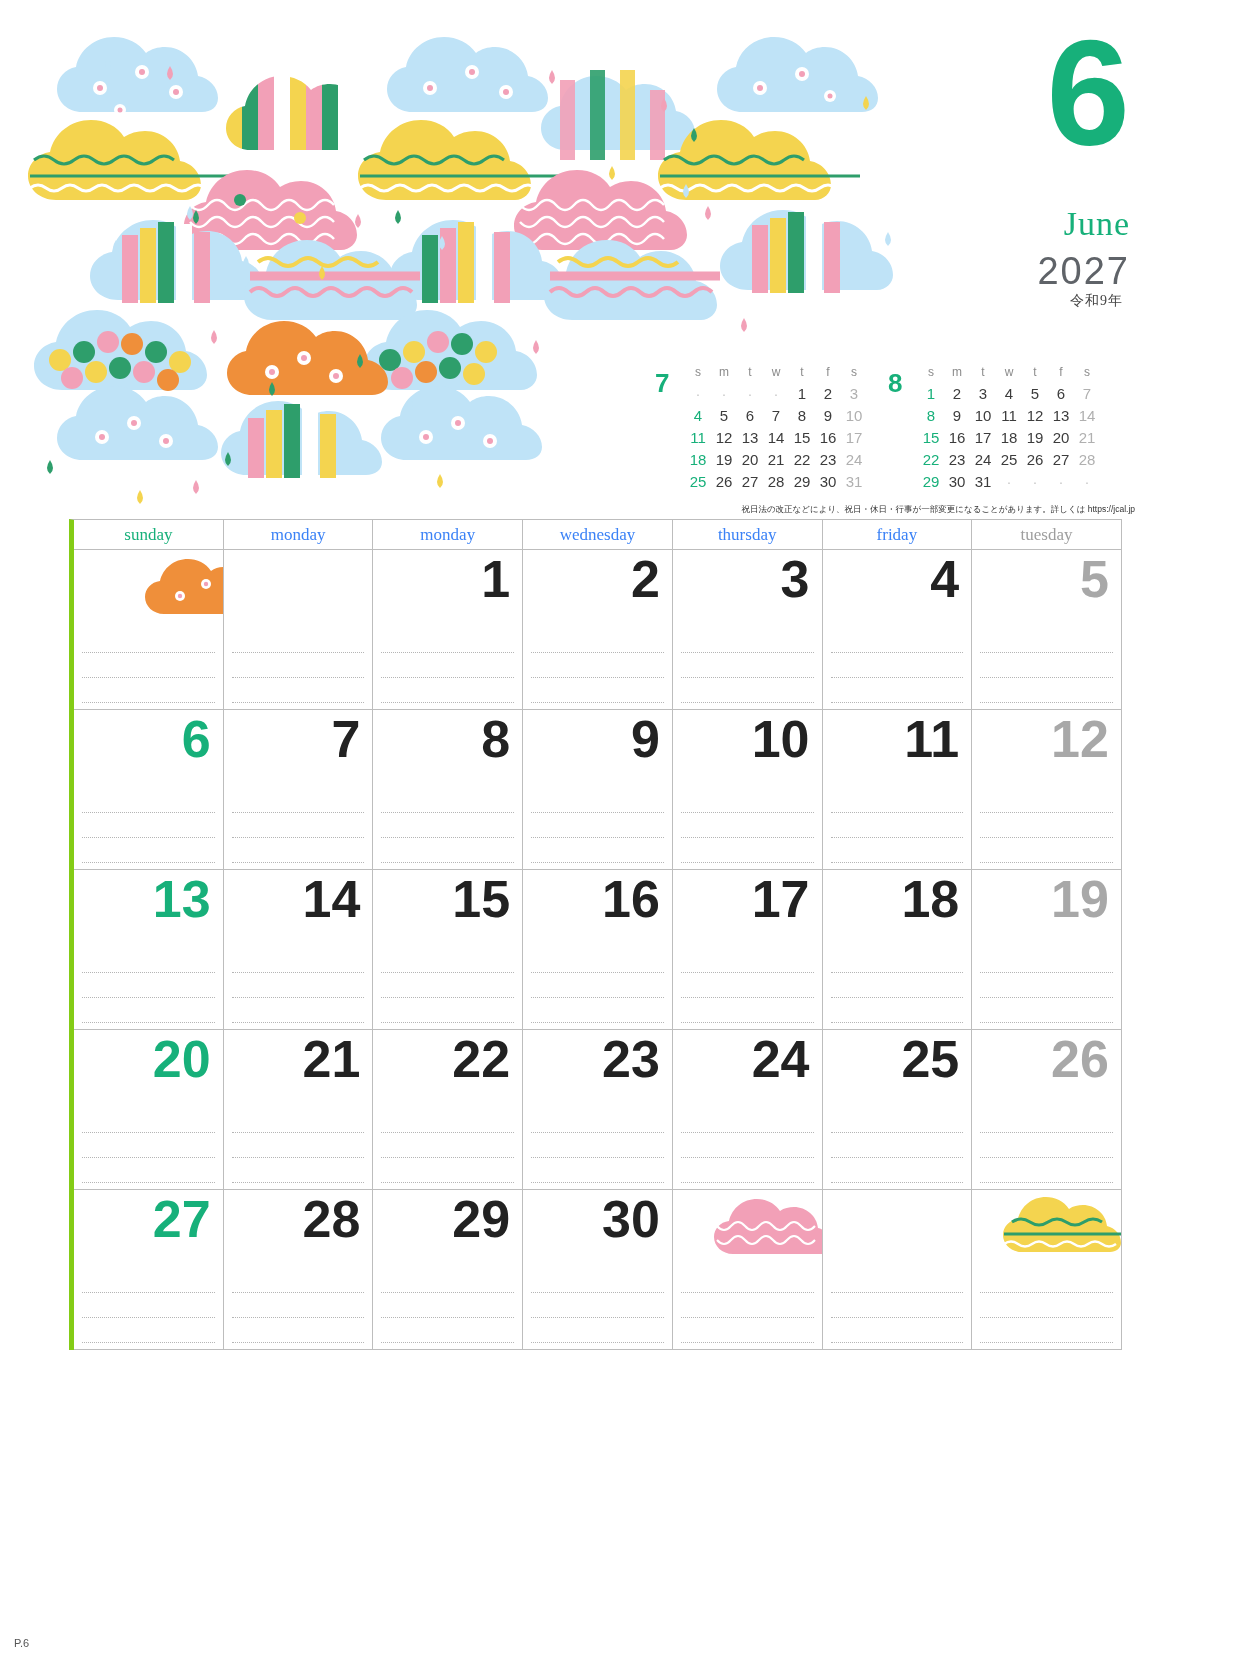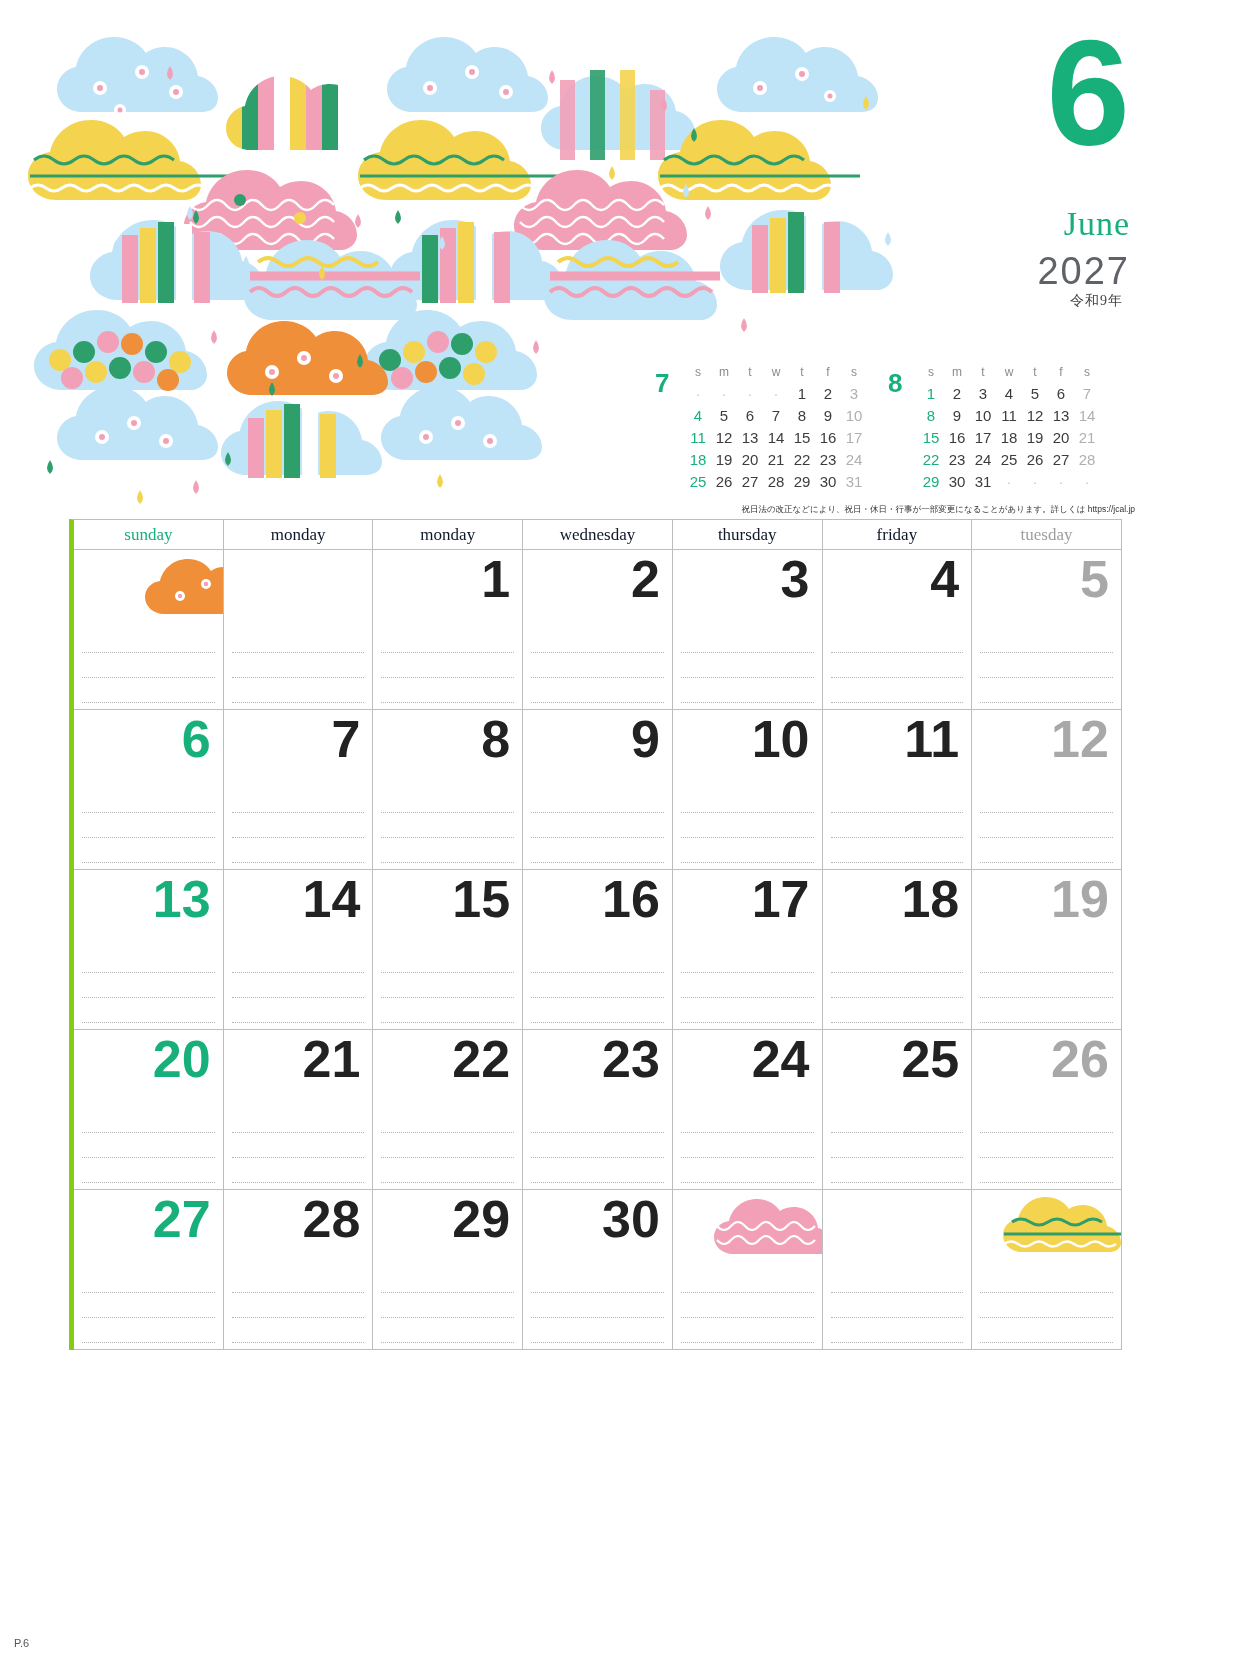--- a/index.html
+++ b/index.html
@@ -60,21 +60,21 @@
 
   
   .grid{
     position:absolute;left:62px;top:519px;width:1048px;height:830px;
     border-top:1px solid #bdbdbd;border-left:5px solid #84cc16;margin-left:7px;
   }
   .dowrow{display:flex;height:30px;}
   .dow{
     width:149.714px;height:30px;border-right:1px solid #bdbdbd;border-bottom:1px solid #bdbdbd;
     box-sizing:border-box;display:flex;align-items:center;justify-content:center;
-    font-family:"Liberation Serif", serif;font-size:17px;color:#0f172a;
+    font-family:"Liberation Serif", serif;font-size:17px;color:#3b82f6;
   }
   .dow.sun{color:#17b07a;}
   .dow.sat{color:#9e9e9e;}
   .wrow{display:flex;height:160px;}
   .cell{
     width:149.714px;height:160px;box-sizing:border-box;
     border-right:1px solid #bdbdbd;border-bottom:1px solid #bdbdbd;
     position:relative;overflow:hidden;
   }
   .dnum{

